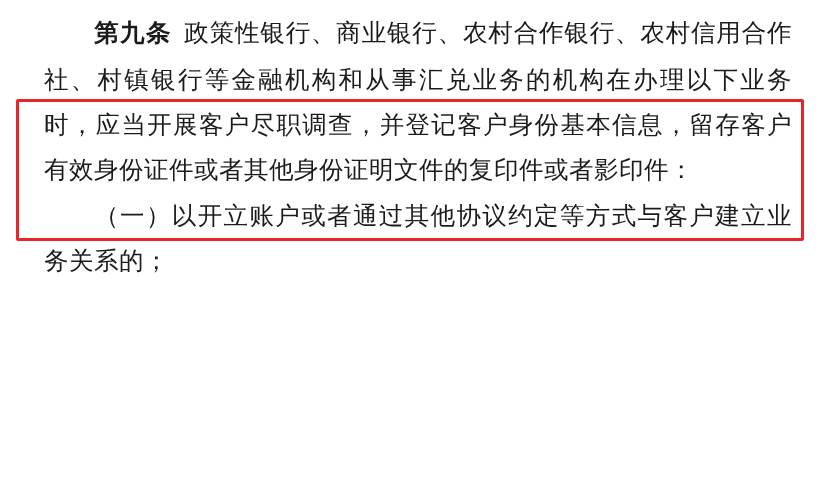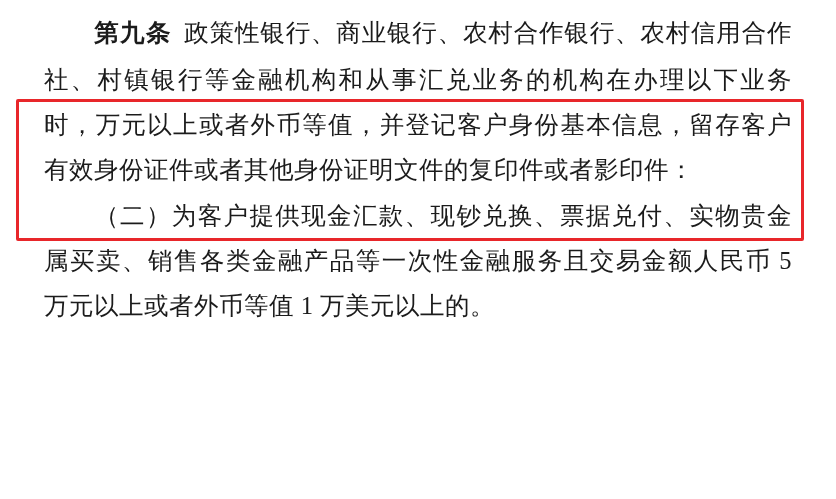--- a/index.html
+++ b/index.html
@@ -68,19 +68,19 @@
 </style>
 </head>
 <body>
 
 <div id="doc">
 
   <div id="highlight-box"></div>
 
   <div class="text-layer">
 
-    <p class="para indent p-article"><span class="art-label">第九条</span><span class="art-gap"></span><span>政策性银行、商业银行、农村合作银行、农村信用合作社、村镇银行等金融机构和从事汇兑业务的机构在办理以下业务时，万元以上或者外币等值，并登记客户身份基本信息，留存客户有效身份证件或者其他身份证明文件的复印件或者影印件：</span></p>
+    <p class="para indent p-article"><span class="art-label">第九条</span><span class="art-gap"></span><span>政策性银行、商业银行、农村合作银行、农村信用合作社、村镇银行等金融机构和从事汇兑业务的机构在办理以下业务时，应当开展客户尽职调查，并登记客户身份基本信息，留存客户有效身份证件或者其他身份证明文件的复印件或者影印件：</span></p>
 
+    <p class="para indent p-item"><span>（一）以开立账户或者通过其他协议约定等方式与客户建立业务关系的；</span></p>
 
-    <p class="para indent p-item"><span>（二）为客户提供现金汇款、现钞兑换、票据兑付、实物贵金属买卖、销售各类金融产品等一次性金融服务且交易金额人民币 5 万元以上或者外币等值 1 万美元以上的。</span></p>
 
   </div>
 </div>
 
 </body></html>

